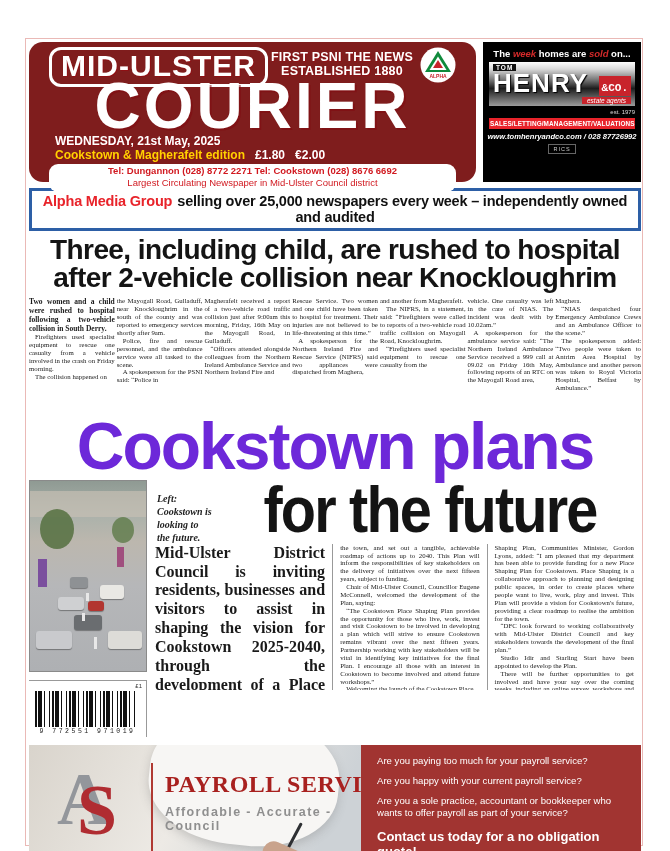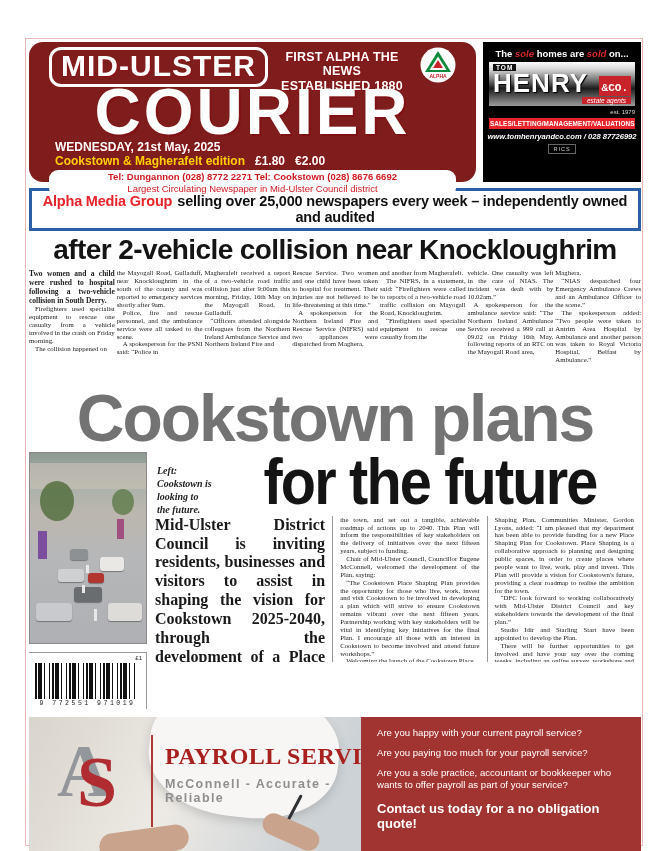--- a/index.html
+++ b/index.html
@@ -62,21 +62,21 @@
                  line-height:1.0; letter-spacing:-0.6px; margin:5px 0 5px; }
   .story1-cols { display:flex; gap:2px; height:118px; overflow:hidden;
                  font-family:"Liberation Serif", serif; font-size:6.8px; line-height:1.17;
                  text-align:justify; color:#1a1a1a; }
   .story1-cols .col { flex:1; }
   .story1-cols p { margin:0; }
   .story1-cols p + p { text-indent:6px; }
   .s1-lead { font-weight:bold; font-size:7.5px; line-height:1.2; }
 
   
-  .s2-line1 { font-weight:bold; color:#737373; font-size:66px; letter-spacing:-2px;
+  .s2-line1 { font-weight:bold; color:#6d28d9; font-size:66px; letter-spacing:-2px;
               line-height:0.92; text-align:center; margin-top:1px; }
   .story2-body { display:flex; gap:8px; margin-top:3px; }
   .left-rail { width:118px; flex:0 0 auto; }
   .street-photo { position:relative; height:192px; border:1px solid #8a8a8a; overflow:hidden;
                   background:linear-gradient(180deg,#8f9a93 0%,#a9b1aa 16%,#bcb7ae 32%,#b6b7b9 55%,#aeb0b3 100%); }
   .sp-buildings { position:absolute; left:0; top:10px; width:100%; height:26px; background:#c6bfb3; opacity:0.7; }
   .sp-tree { position:absolute; left:10px; top:28px; width:34px; height:40px; background:#55703f; border-radius:50%; opacity:0.85; }
   .sp-tree2 { position:absolute; right:12px; top:36px; width:22px; height:26px; background:#5e7a49; border-radius:50%; opacity:0.8; }
   .sp-banner { position:absolute; left:8px; top:78px; width:9px; height:28px; background:#7b4f9e; }
   .sp-banner2 { position:absolute; right:22px; top:66px; width:7px; height:20px; background:#a04f7e; }
@@ -137,21 +137,21 @@
 
 <div class="page">
   <div class="page-frame"></div>
   <div class="content">
 
     <div class="header-row">
       <div class="masthead">
         <div class="mh-top">
           <div class="mh-midulster">MID-ULSTER</div>
           <div class="mh-tagline">
-            <div>FIRST ALPHA THE NEWS</div>
+            <div>FIRST PSNI THE NEWS</div>
             <div>ESTABLISHED 1880</div>
           </div>
           <div class="alpha-logo">
             <svg width="36" height="36" viewBox="0 0 36 36">
               <circle cx="18" cy="18" r="17.5" fill="#fff"></circle>
               <polygon points="18,4 31,25 5,25" fill="#0f8a3c"></polygon>
               <polygon points="18,9.5 26.5,23 9.5,23" fill="#fff"></polygon>
               <polygon points="18,13 23,21 13,21" fill="#c8232b"></polygon>
               <text x="18" y="31" font-size="5" text-anchor="middle" fill="#c8232b" font-weight="bold" font-family="Liberation Sans, sans-serif">ALPHA</text>
             </svg>
@@ -167,21 +167,21 @@
           </span>
         </div>
         <div class="mh-telpill">
           <div class="tel-line">Tel: Dungannon (028) 8772 2271  Tel: Cookstown (028) 8676 6692</div>
           <div>Largest Circulating Newspaper in Mid-Ulster Council district</div>
         </div>
       </div>
 
       <div class="henry-ad">
         <div class="ha-head">
-          <span>The </span><span class="ha-red-it">sole</span><span> homes are </span><span class="ha-red-it">sold</span><span> on...</span>
+          <span>The </span><span class="ha-red-it">week</span><span> homes are </span><span class="ha-red-it">sold</span><span> on...</span>
         </div>
         <div class="ha-brandbox">
           <div class="ha-tom">TOM</div>
           <div class="ha-row">
             <span class="ha-henry">HENRY</span>
             <span class="ha-co">&amp;CO.</span>
           </div>
           <div class="ha-tag">estate agents</div>
         </div>
         <div class="ha-est">est. 1979</div>
@@ -189,20 +189,21 @@
         <div class="ha-url">www.tomhenryandco.com / 028 87726992</div>
         <div class="ha-badge">RICS</div>
       </div>
     </div>
 
     <div class="alpha-strip">
       <span class="as-brand">Alpha Media Group</span><span>selling over 25,000 newspapers every week – independently owned and audited</span>
     </div>
 
     <div class="s1-headline">
+      <div>Three, including child, are rushed to hospital</div>
       <div>after 2-vehicle collision near Knockloughrim</div>
     </div>
     <div class="story1-cols">
       <div class="col">
         <p class="s1-lead">Two women and a child were rushed to hospital following a two-vehicle collision in South Derry.</p>
         <p>Firefighters used specialist equipment to rescue one casualty from a vehicle involved in the crash on Friday morning.</p>
         <p>The collision happened on</p>
       </div>
       <div class="col">
         <p>the Mayogall Road, Gulladuff, near Knockloughrim in the south of the county and was reported to emergency services shortly after 9am.</p>
@@ -294,26 +295,26 @@
         <div class="pa-pen"></div>
         <div class="pa-hand2"></div>
 
         <div class="pa-logo">
           <span class="la">A</span>
           <span class="ls">S</span>
         </div>
         <div class="pa-divider"></div>
         <div class="pa-textblock">
           <div class="pa-title">PAYROLL SERVICES</div>
-          <div class="pa-tagline">McConnell - Accurate - Reliable</div>
+          <div class="pa-tagline">Affordable - Accurate - Council</div>
         </div>
       </div>
       <div class="pa-right">
+        <p class="pa-q">Are you paying too much for your payroll service?</p>
         <p class="pa-q">Are you happy with your current payroll service?</p>
-        <p class="pa-q">Are you paying too much for your payroll service?</p>
         <p class="pa-q">Are you a sole practice, accountant or bookkeeper who wants to offer payroll as part of your service?</p>
         <div class="pa-cta">Contact us today for a no obligation quote!</div>
 
       </div>
     </div>
 
   </div>
 </div>
 
 </body></html>

